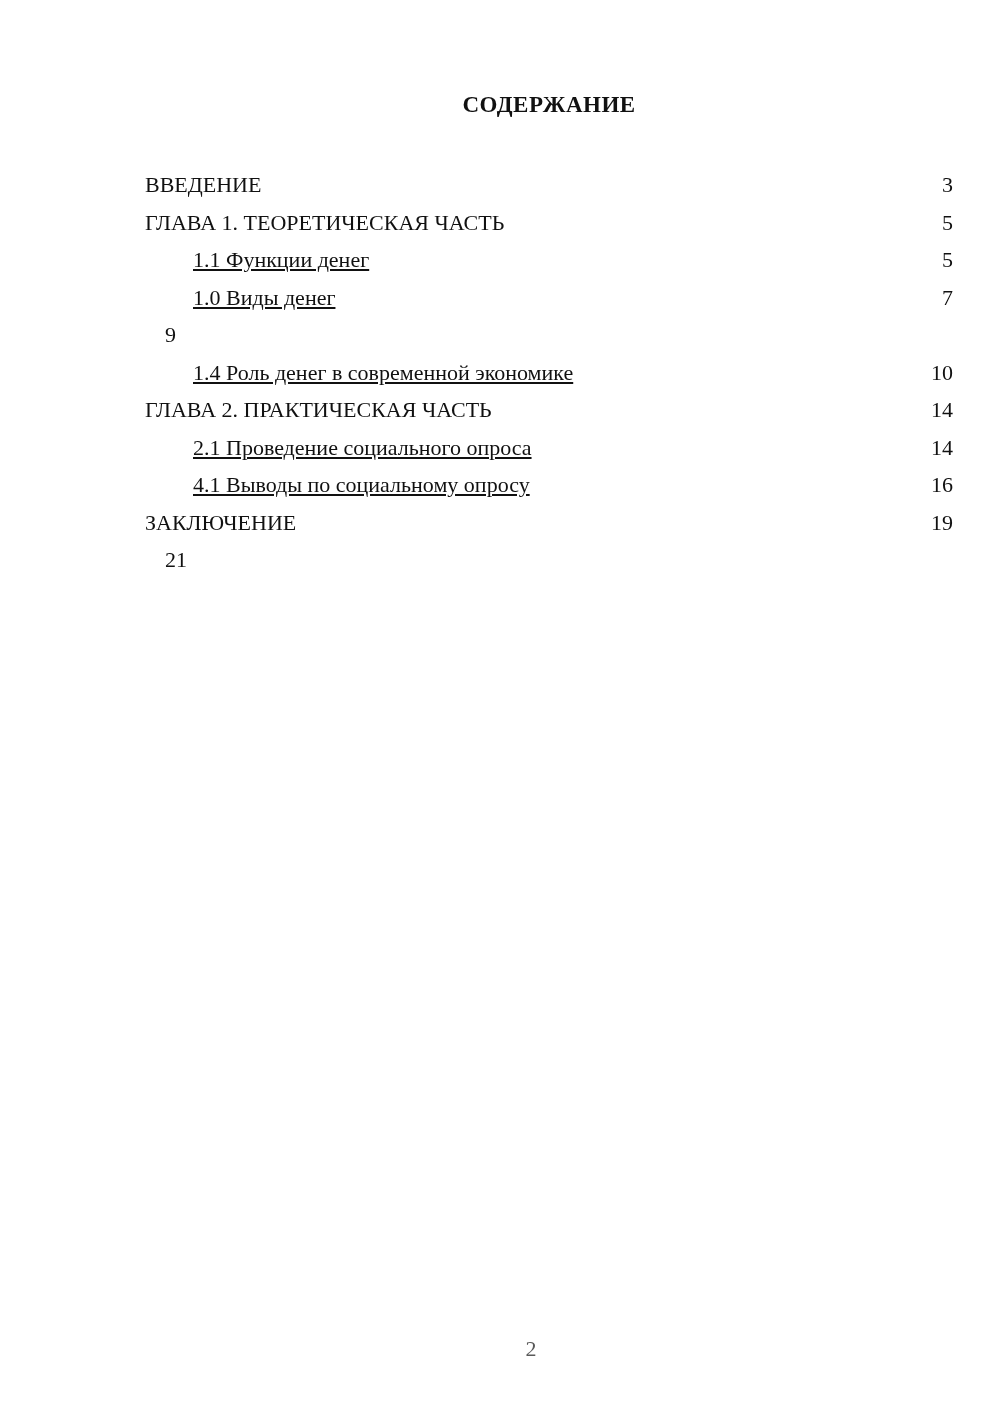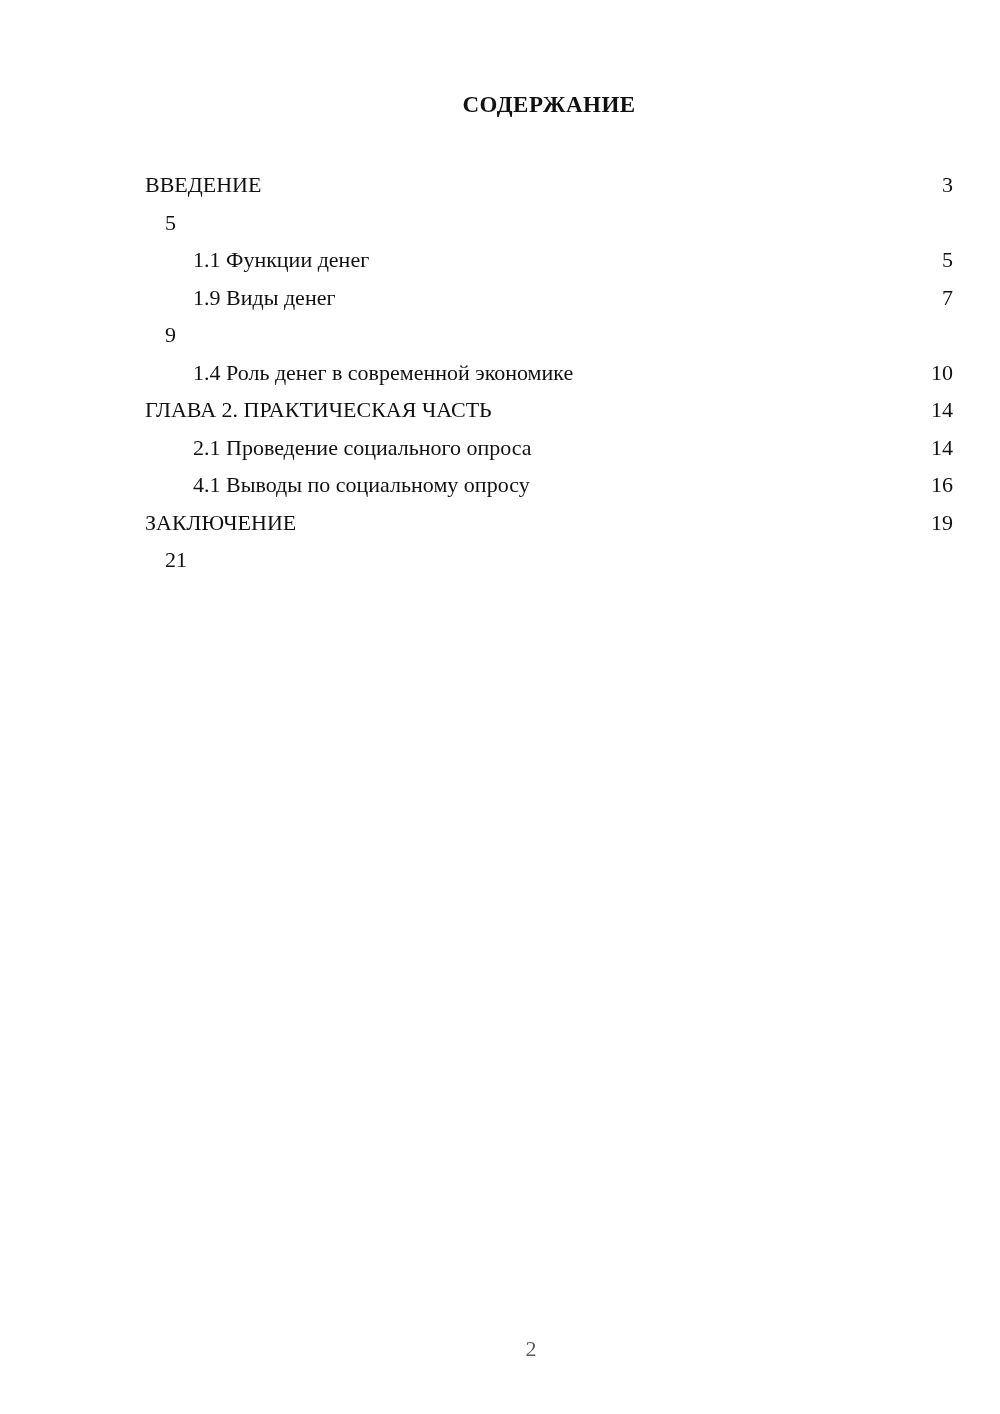--- a/index.html
+++ b/index.html
@@ -33,20 +33,21 @@
     font-size: 22px;
   }
   .toc-row {
     display: flex;
     justify-content: space-between;
     align-items: flex-end;
     line-height: 37.5px;
   }
   .toc-row.level-1 .toc-label {
     padding-left: 48px;
+    text-decoration: underline;
   }
   .toc-label {
     white-space: nowrap;
   }
   .toc-page {
     text-align: right;
     padding-left: 20px;
   }
   .footer-page-number {
     position: absolute;
@@ -64,28 +65,29 @@
 <div class="page">
   <div class="content">
     <div class="doc-title">СОДЕРЖАНИЕ</div>
 
     <div class="toc" id="toc">
         <div class="toc-row">
           <span class="toc-label">ВВЕДЕНИЕ</span>
           <span class="toc-page">3</span>
         </div>
         <div class="toc-row">
+          <span class="toc-label">ГЛАВА 1. ТЕОРЕТИЧЕСКАЯ ЧАСТЬ</span>
           <span class="toc-page">5</span>
         </div>
         <div class="toc-row level-1">
           <span class="toc-label">1.1 Функции денег</span>
           <span class="toc-page">5</span>
         </div>
         <div class="toc-row level-1">
-          <span class="toc-label">1.9 Виды денег</span>
+          <span class="toc-label">1.0 Виды денег</span>
           <span class="toc-page">7</span>
         </div>
         <div class="toc-row level-1">
           <span class="toc-page">9</span>
         </div>
         <div class="toc-row level-1">
           <span class="toc-label">1.4 Роль денег в современной экономике</span>
           <span class="toc-page">10</span>
         </div>
         <div class="toc-row">

